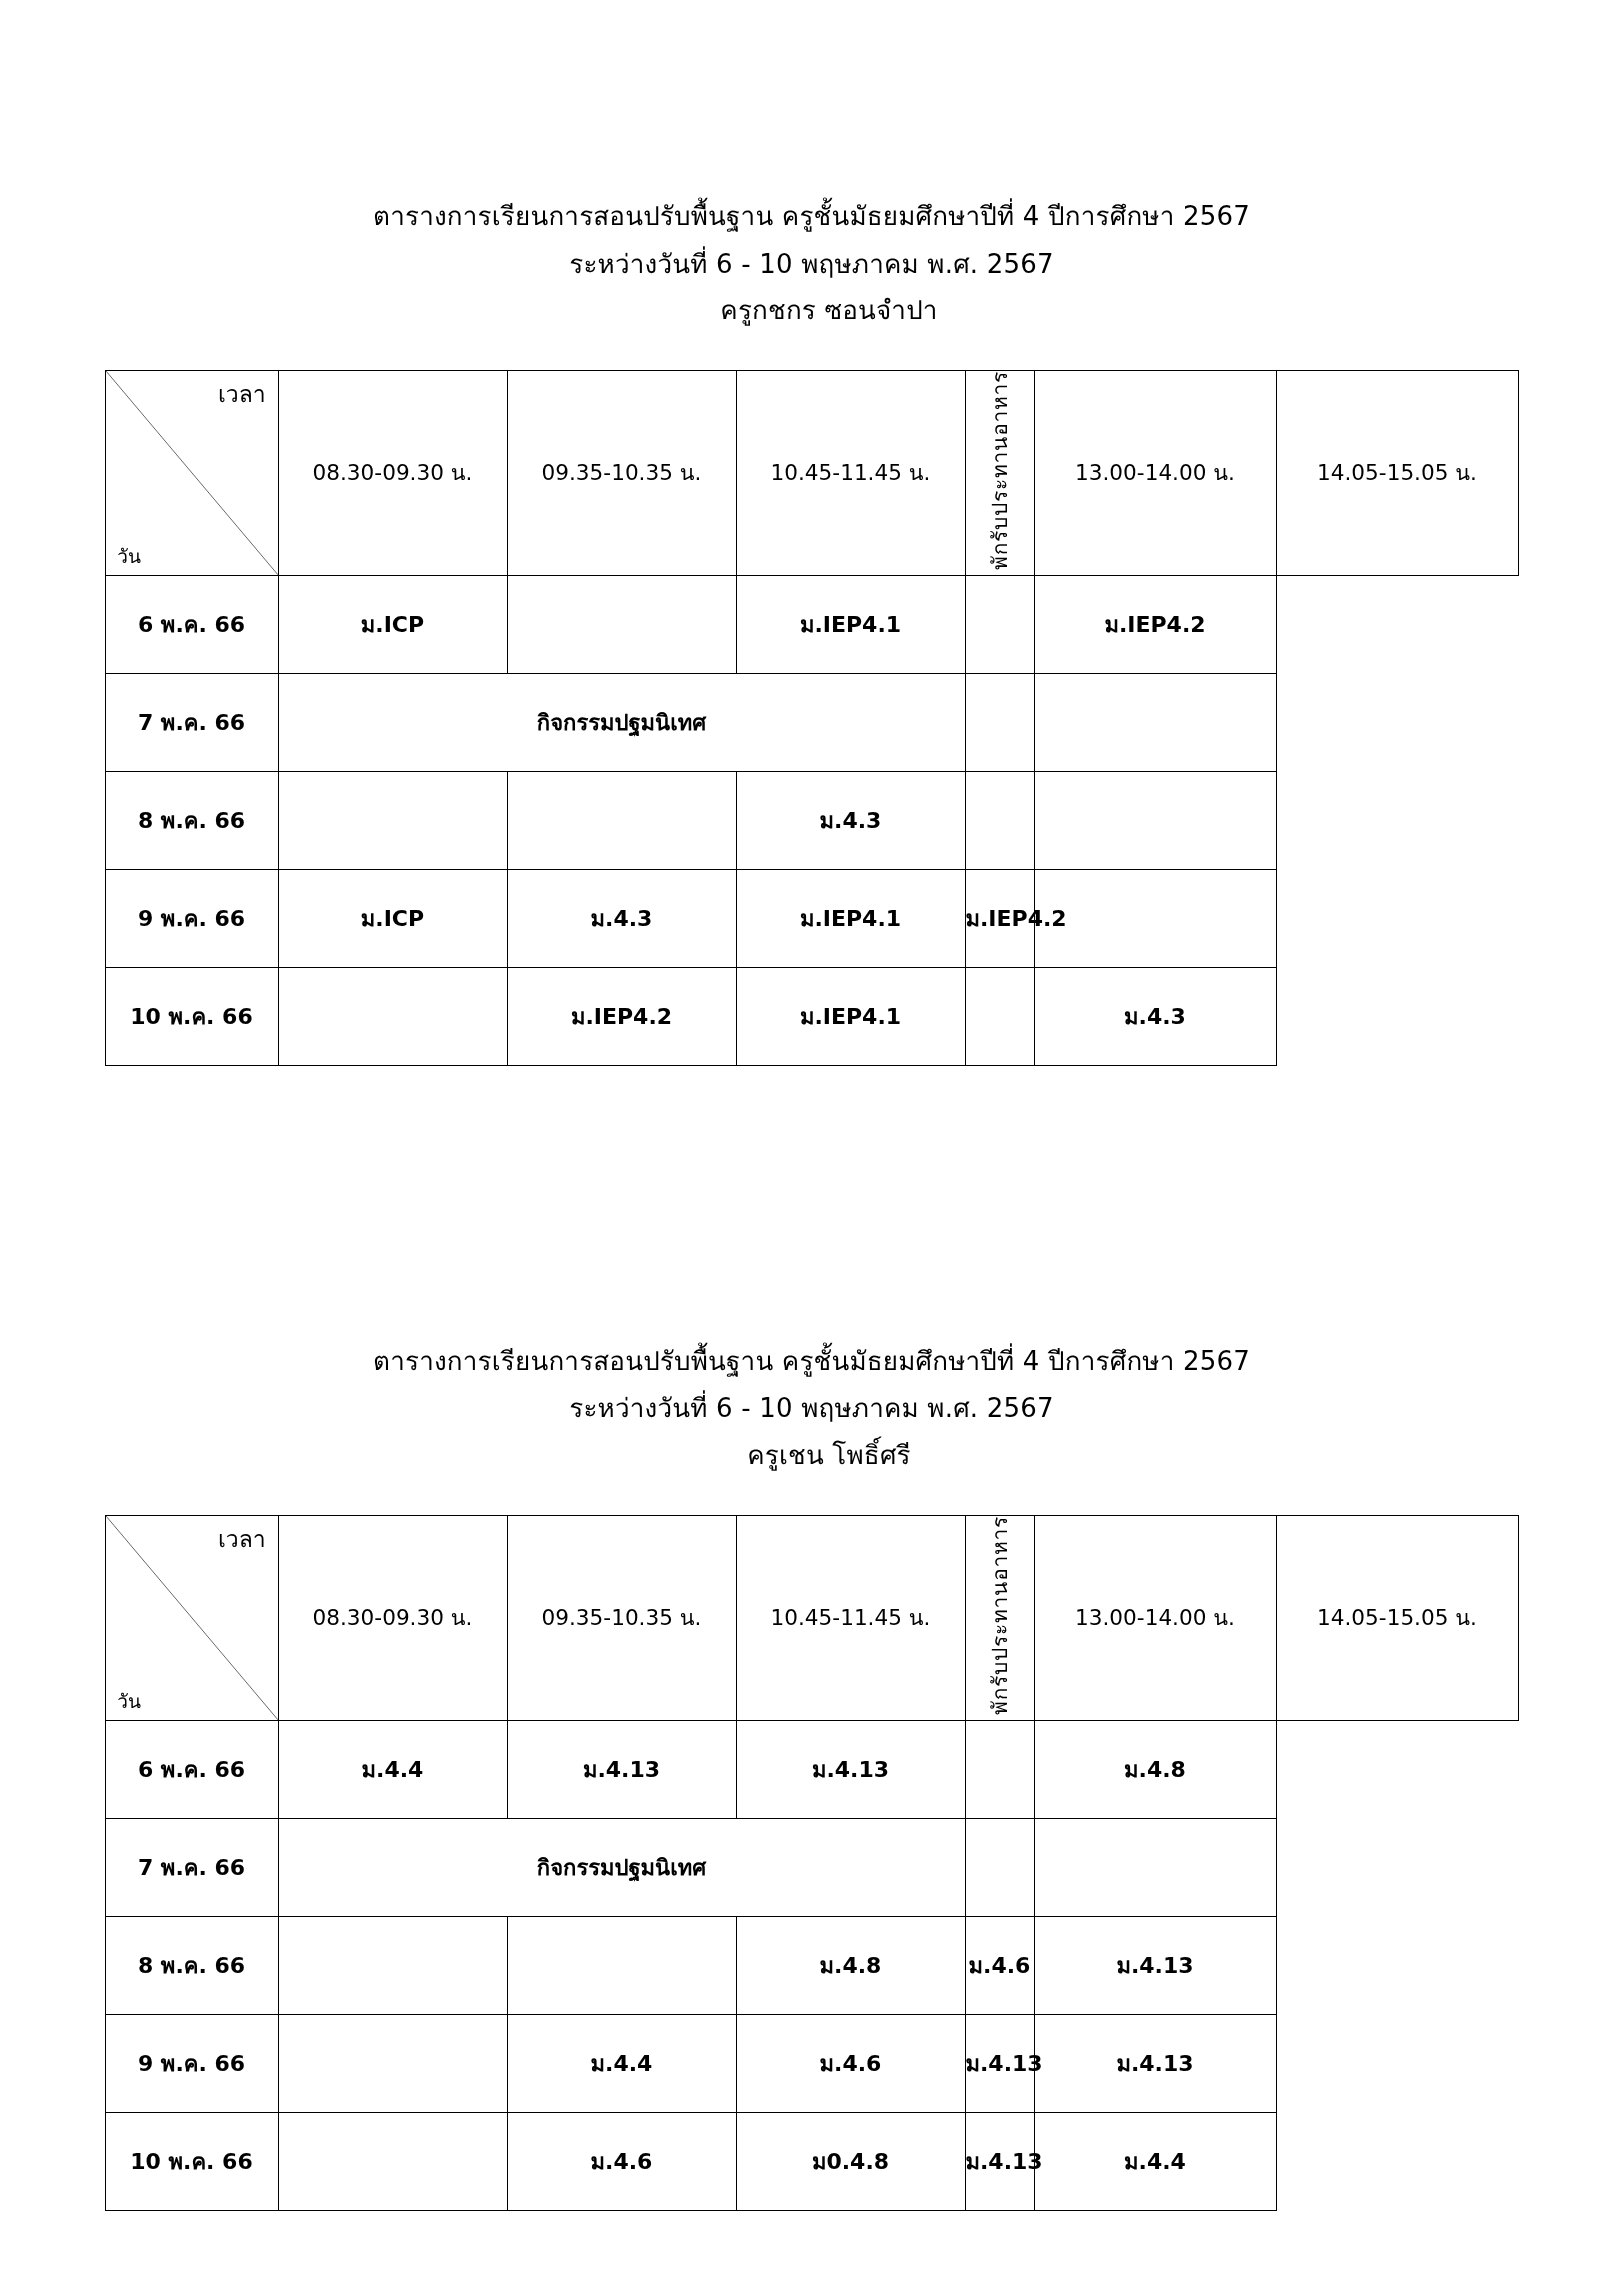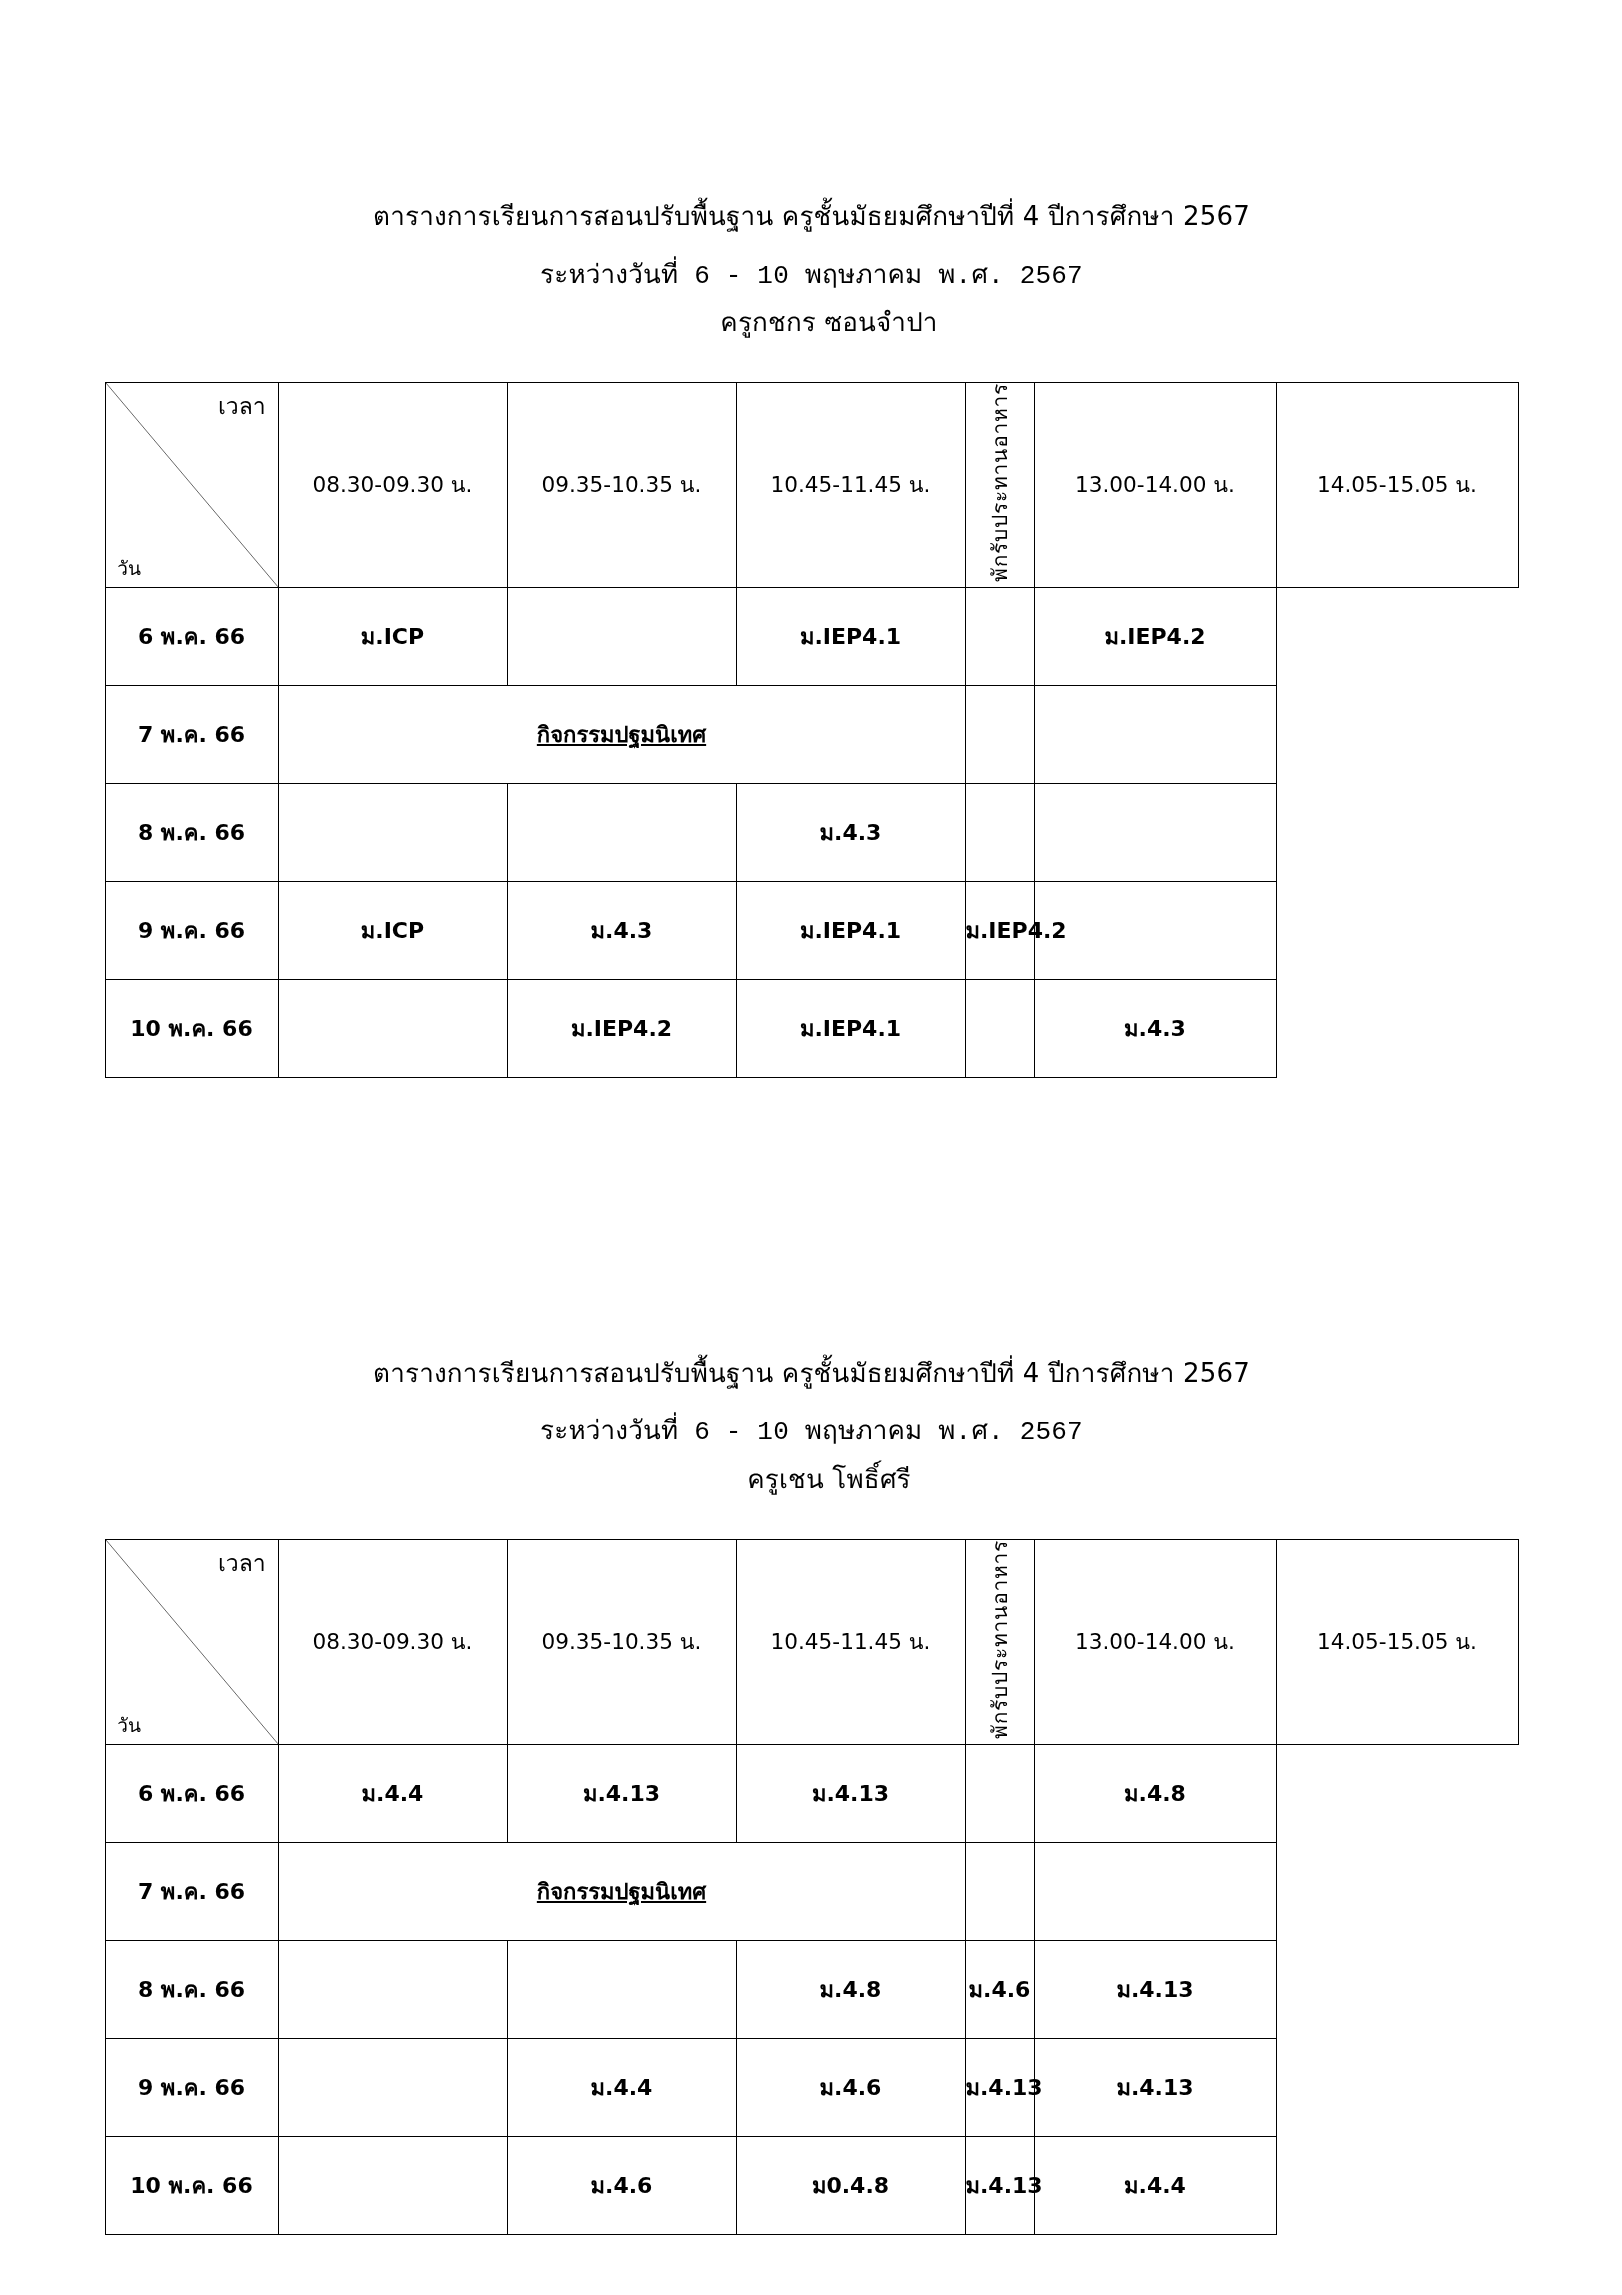--- a/index.html
+++ b/index.html
@@ -29,21 +29,21 @@
   .block.second { padding-top: 196px; }
 
   .titles {
     text-align: center;
   }
   .title-line {
     font-size: 26px;
     line-height: 1.6;
     letter-spacing: 0.2px;
   }
-  .title-line.t2 { margin-top: 18px; font-family: Liberation Mono, monospace; }
+  .title-line.t2 { margin-top: 6px; }
   .title-line.t3 { margin-top: 5.2px; padding-left: 35px; }
 
   table.sched {
     border-collapse: collapse;
     margin: 0 auto;
     margin-top: 38px;
     table-layout: fixed;
     width: 1413px;
     background: #fff;
   }
@@ -110,21 +110,20 @@
     transform: rotate(180deg);
     display: inline-block;
     font-size: 21px;
     font-weight: 400;
     white-space: nowrap;
     letter-spacing: 0.7px;
   }
   td.activity {
     font-size: 23.6px;
     font-weight: 400;
-    text-decoration: underline;
   }
   .spacer { height: 79px; }
 </style>
 </head>
 <body>
 
 <div class="page">
 
   <section class="block first">
     <div class="titles">

